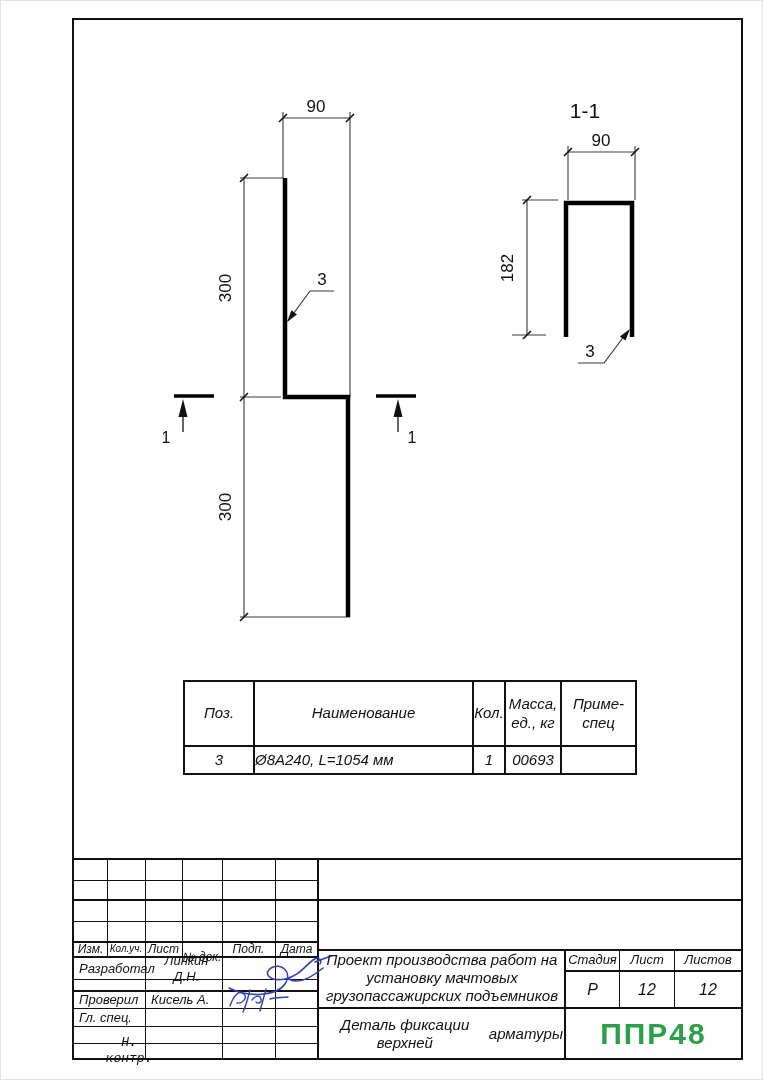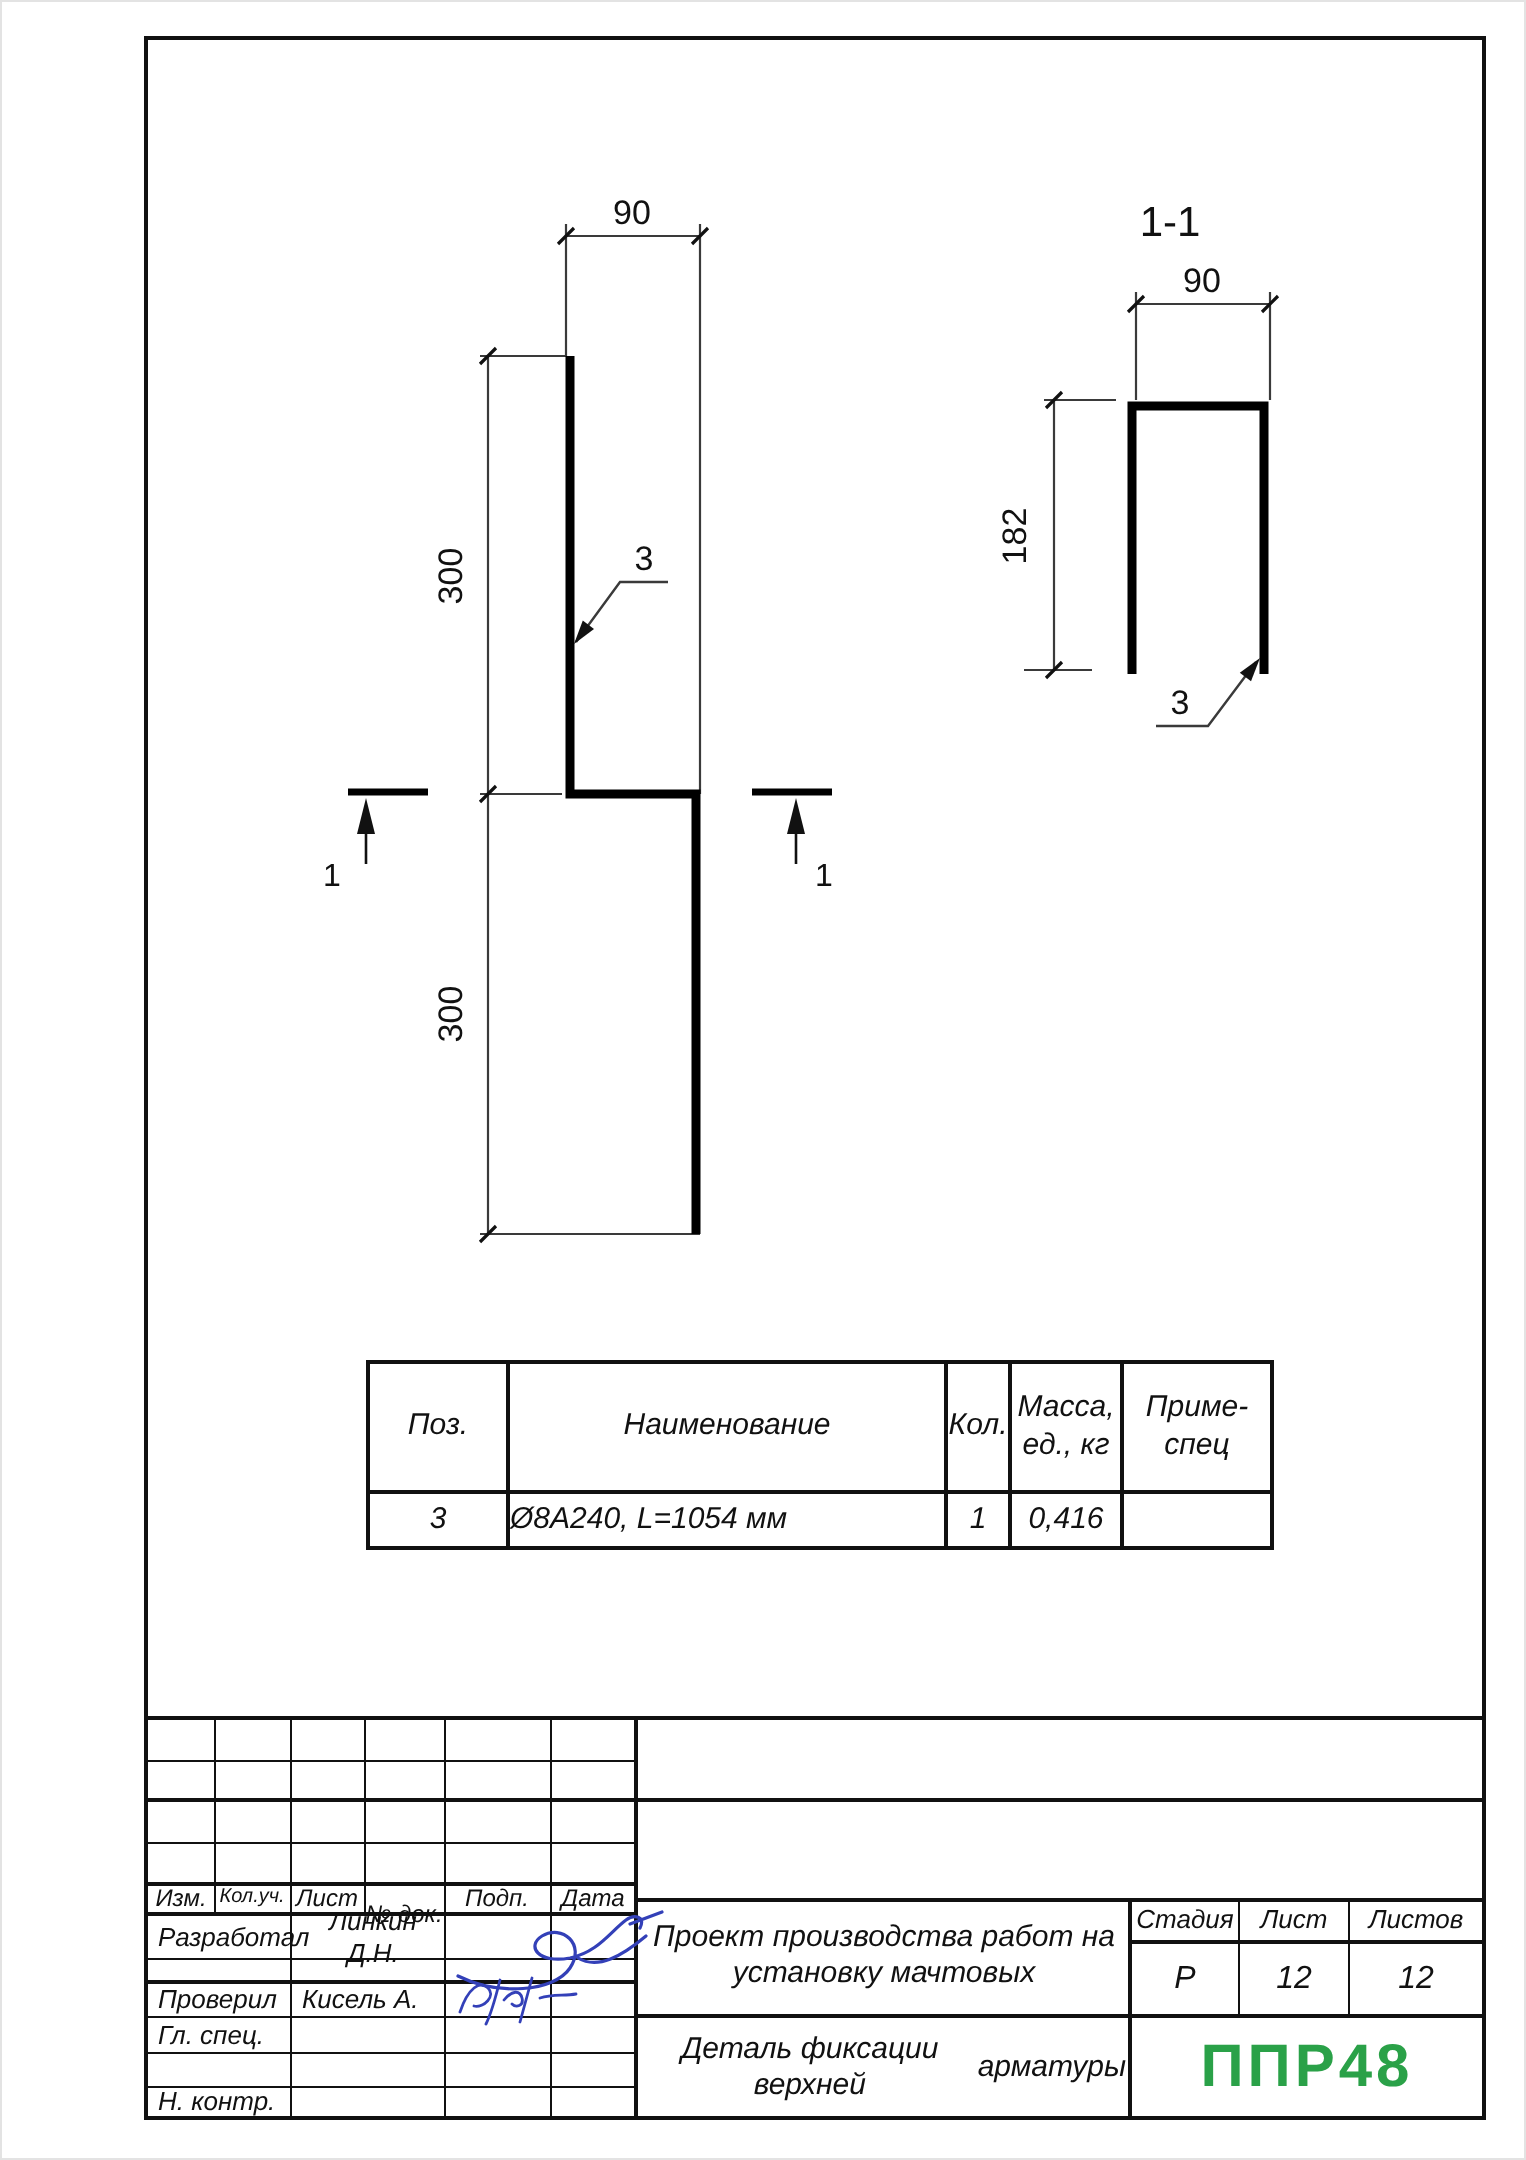--- a/index.html
+++ b/index.html
@@ -103,21 +103,21 @@
       <span><span>Масса,</span><br>
       <span>ед., кг</span></span>
     </div>
     <div class="pcell last">
       <span><span>Приме-</span><br>
       <span>спец</span></span>
     </div>
     <div class="pcell bot">3</div>
     <div class="pcell bot left">Ø8А240, L=1054 мм</div>
     <div class="pcell bot">1</div>
-    <div class="pcell bot">0,416</div>
+    <div class="pcell bot">00693</div>
     <div class="pcell bot last"></div>
   </div>
 
   <div class="tblock">
 
     <div class="ln" style="left:0;top:20px;width:244px;height:1px;"></div>
     <div class="ln" style="left:0;top:39px;width:667px;height:2px;"></div>
     <div class="ln" style="left:0;top:61px;width:244px;height:1px;"></div>
     <div class="ln" style="left:0;top:81px;width:244px;height:2px;"></div>
     <div class="ln" style="left:244px;top:89px;width:423px;height:2px;"></div>
@@ -145,32 +145,33 @@
     <div class="tcell small" style="left:71px;top:82px;width:37px;height:14px;">Лист</div>
     <div class="tcell small" style="left:108px;top:82px;width:40px;height:30px;">№ док.</div>
     <div class="tcell small" style="left:148px;top:82px;width:53px;height:14px;">Подп.</div>
     <div class="tcell small" style="left:201px;top:82px;width:43px;height:14px;">Дата</div>
 
     <div class="tcell med left" style="left:1px;top:98px;width:70px;height:21px;">Разработал</div>
     <div class="tcell med left" style="left:73px;top:98px;width:75px;height:21px;">Линкин Д.Н.</div>
     <div class="tcell med left" style="left:1px;top:132px;width:70px;height:16px;">Проверил</div>
     <div class="tcell med left" style="left:73px;top:132px;width:75px;height:16px;">Кисель А.</div>
     <div class="tcell med left" style="left:1px;top:149px;width:70px;height:17px;">Гл. спец.</div>
-    <div class="tcell med left" style="left:1px;top:184px;width:70px;height:14px;">Н. контр.</div>
+    <div class="tcell med left" style="left:18px;top:184px;width:70px;height:14px;font-family:Liberation Mono, monospace;">Н. контр.</div>
 
     <svg class="sig" style="left:145px;top:92px;" width="125" height="48" viewBox="0 0 125 48">
       <path d="M10 36 C 30 46, 58 44, 66 32 C 74 20, 62 10, 52 16 C 44 21, 50 30, 66 27 C 80 24, 86 14, 94 8 C 98 5, 104 6, 101 12 M70 27 C 80 33, 92 26, 104 16 M96 10 L112 4" fill="none" stroke="#3340b8" stroke-width="1.6" stroke-linecap="round"></path>
     </svg>
     <svg class="sig" style="left:150px;top:126px;" width="80" height="28" viewBox="0 0 80 28">
       <path d="M6 20 C 10 8, 16 4, 20 8 C 24 12, 18 18, 13 17 M26 4 C 24 12, 22 20, 19 26 M28 14 C 32 9, 36 9, 37 13 C 38 17, 34 18, 32 16 M42 3 L36 25 M46 13 C 52 11, 58 12, 64 11" fill="none" stroke="#3340b8" stroke-width="1.4" stroke-linecap="round"></path>
     </svg>
 
     <div class="tcell big" style="left:247px;top:91px;width:242px;height:54px;flex-direction:column;">
       <span>Проект производства работ на</span>
       <span>установку мачтовых</span>
+      <span>грузопассажирских подъемников</span>
     </div>
     <div class="tcell big" style="left:247px;top:149px;width:242px;height:49px;">
       <span>Деталь фиксации верхней</span>
       <span>арматуры</span>
     </div>
 
     <div class="tcell med" style="left:492px;top:89px;width:53px;height:21px;">Стадия</div>
     <div class="tcell med" style="left:546px;top:89px;width:54px;height:21px;">Лист</div>
     <div class="tcell med" style="left:601px;top:89px;width:66px;height:21px;">Листов</div>
     <div class="tcell stval" style="left:492px;top:112px;width:53px;height:35px;">Р</div>

